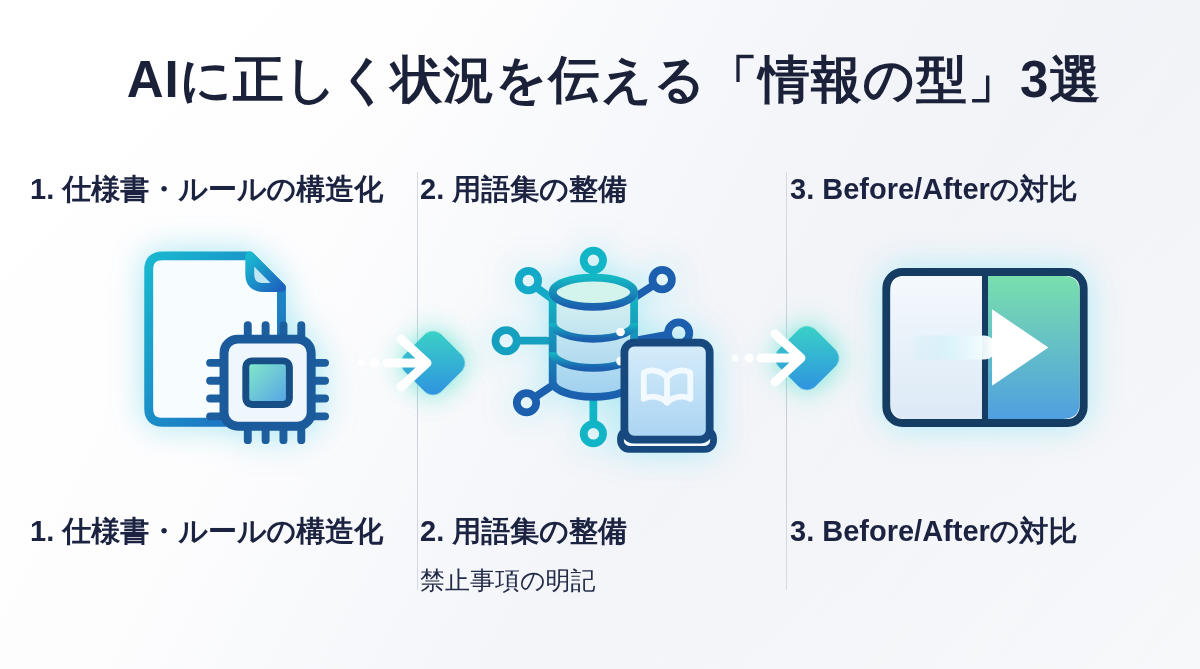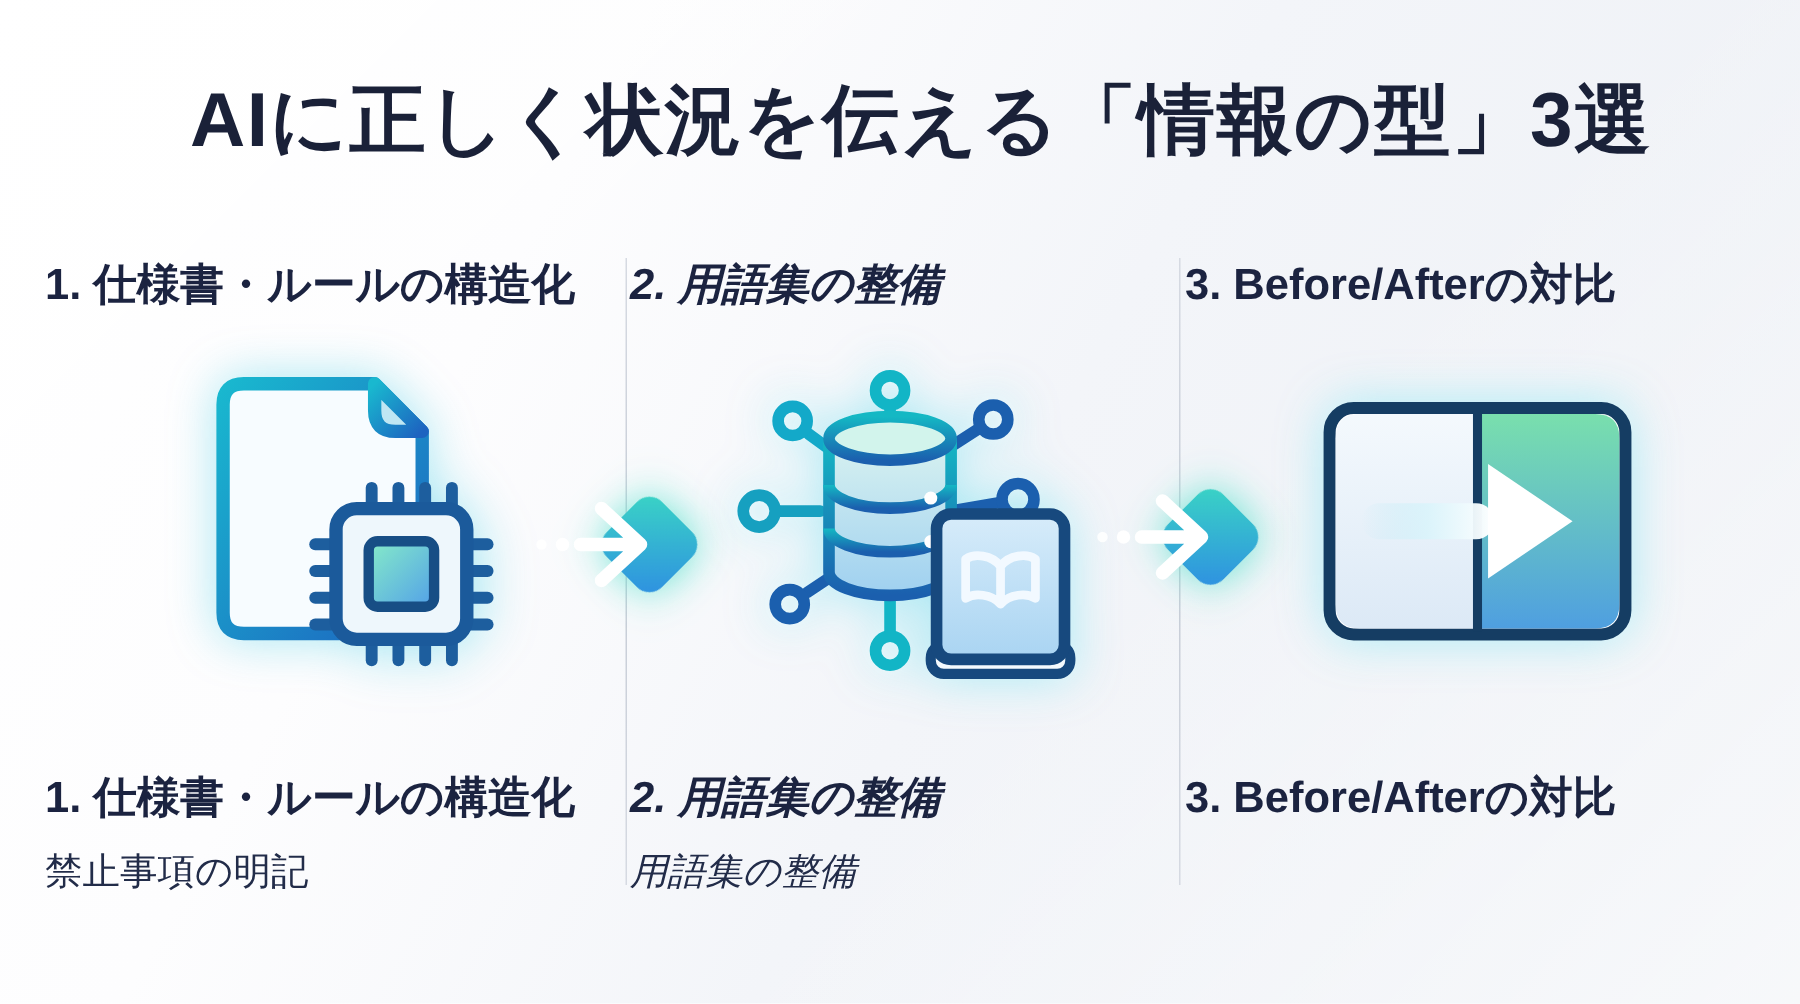--- a/index.html
+++ b/index.html
@@ -11,21 +11,21 @@
   .sheen{
     position:absolute;inset:0;pointer-events:none;
     background:linear-gradient(135deg,rgba(255,255,255,.9) 0%,rgba(255,255,255,0) 35%,rgba(255,255,255,0) 60%,rgba(255,255,255,.55) 100%);
   }
   .title{
     position:absolute;top:46px;left:0;width:1200px;text-align:center;
     font-size:51px;font-weight:800;color:#1a2138;letter-spacing:1px;margin-left:14px;
   }
   .col{position:absolute;top:170px;height:450px;}
   .col1{left:30px;width:390px;}
-  .col2{left:420px;width:370px;font-style:italic;}
+  .col2{left:420px;width:370px;}
   .col3{left:790px;width:390px;}
   .col-heading{font-size:29px;font-weight:800;color:#1b2340;height:46px;}
   .icon-box{height:268px;display:flex;align-items:center;justify-content:center;}
   .icon-glow{filter:drop-shadow(0 0 16px rgba(150,225,238,.85)) drop-shadow(0 0 4px rgba(255,255,255,.9));}
   .caption{font-size:29px;font-weight:800;color:#1b2340;margin-top:28px;}
   .subcaption{font-size:25px;font-weight:500;color:#222c49;margin-top:12px;}
   .divider{
     position:absolute;top:172px;width:1px;height:418px;
     background:linear-gradient(#d6dae2,#c6ccd6 50%,#d6dae2);
   }
@@ -95,21 +95,20 @@
             <line x1="90" y1="62" x2="104" y2="62"></line>
               <line x1="90" y1="80" x2="104" y2="80"></line>
           </g>
           <rect x="2" y="2" width="88" height="88" rx="14" fill="#eef7fc" stroke="#1b5a9b" stroke-width="9"></rect>
           <rect x="24" y="24" width="44" height="44" rx="6" fill="url(#chipInner)" stroke="#174e85" stroke-width="7"></rect>
         </g>
       </svg>
     </span>
   </div>
   <div class="caption">1. 仕様書・ルールの構造化</div>
-  <div class="subcaption">禁止事項の明記</div>
 </div>
 
 <div class="col col2">
   <div class="col-heading">2. 用語集の整備</div>
   <div class="icon-box">
     <span>
       <svg class="icon-glow" width="252" height="228" viewBox="0 0 260 235">
         <defs>
           <linearGradient id="netStroke" x1="0" y1="0" x2="0" y2="1">
             <stop offset="0" stop-color="#14b8c4"></stop>
@@ -146,21 +145,21 @@
         <path d="M76,122 a42,16 0 0 0 84,0" fill="none" stroke="url(#netStroke)" stroke-width="8"></path>
         <circle cx="146" cy="101" r="4.5" fill="#ffffff"></circle>
         <circle cx="146" cy="131" r="4.5" fill="#ffffff"></circle>
         <rect x="146" y="202" width="96" height="20" rx="9" fill="#f4fafe" stroke="#17497e" stroke-width="7"></rect>
         <rect x="150" y="112" width="88" height="100" rx="10" fill="url(#bookFill)" stroke="#17497e" stroke-width="8"></rect>
         <path d="M194,148 C188,140 176,139 170,143 L170,170 C176,166 188,167 194,174 C200,167 212,166 218,170 L218,143 C212,139 200,140 194,148 Z M194,148 L194,174" fill="none" stroke="#f2f9ff" stroke-width="6" stroke-linejoin="round"></path>
       </svg>
     </span>
   </div>
   <div class="caption">2. 用語集の整備</div>
-  <div class="subcaption">用語集の整備</div>
+  <div class="subcaption">禁止事項の明記</div>
 </div>
 
 <div class="col col3">
   <div class="col-heading">3. Before/Afterの対比</div>
   <div class="icon-box">
     <span>
       <svg class="icon-glow" width="212" height="166" viewBox="0 0 210 165">
         <defs>
           <linearGradient id="rightFill" x1="0" y1="0" x2="0" y2="1">
             <stop offset="0" stop-color="#79dfad"></stop>

